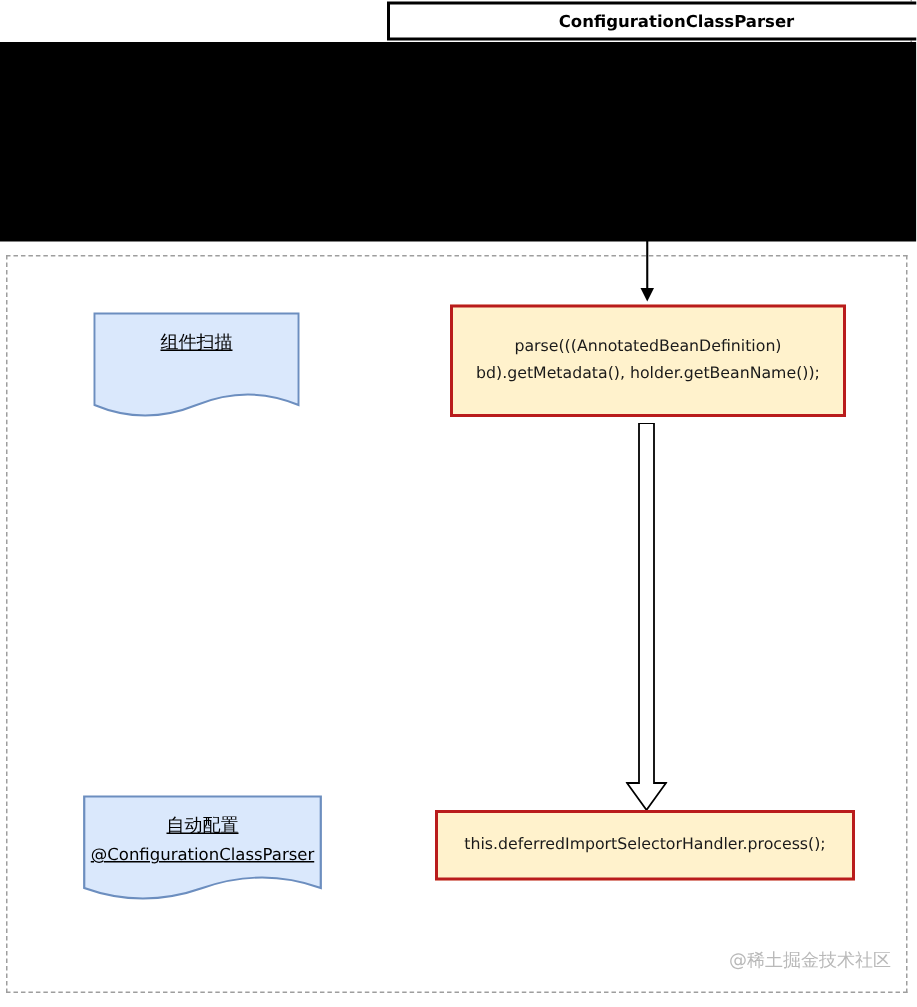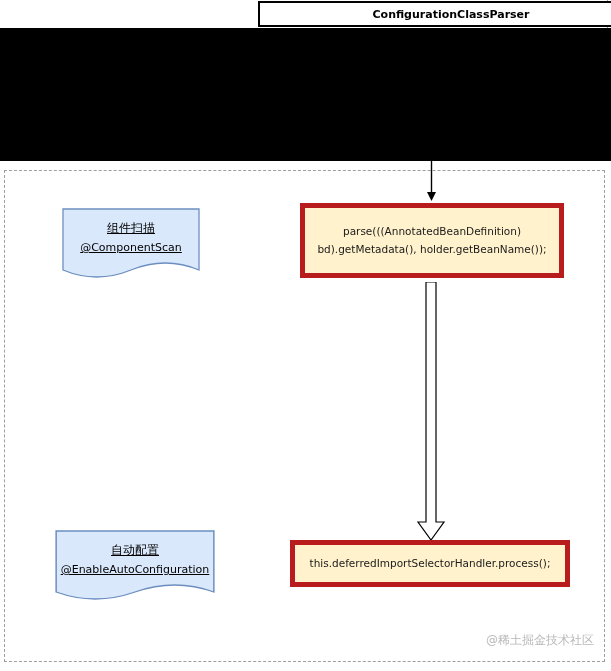--- a/index.html
+++ b/index.html
@@ -73,21 +73,21 @@
     left: 425px;
     top: 160px;
     width: 13px;
     height: 42px;
   }
 
   
   .code-box {
     position: absolute;
     background: #fff2cc;
-    border: 5px solid #b91c1c;
+    border: 2px solid #b91c1c;
     box-sizing: border-box;
     display: flex;
     align-items: center;
     justify-content: center;
     text-align: center;
   }
   .code-box .code-text {
     font-size: 10.5px;
     color: #1a1a1a;
     line-height: 1.7;
@@ -164,37 +164,36 @@
     <span class="code-text">parse(((AnnotatedBeanDefinition)
 bd).getMetadata(), holder.getBeanName());</span>
   </div>
 
   <div class="note note1">
     <svg viewBox="0 0 140 84" preserveAspectRatio="none">
       <path d="M1,1 L139,1 L139,62 Q105,48 70,62 Q35,76 1,62 Z" fill="#dae8fc" stroke="#6c8ebf" stroke-width="1.3"></path>
     </svg>
     <div class="note-text">
       <div class="note-title">组件扫描</div>
-      <div class="note-subtitle">@ComponentScan</div>
     </div>
   </div>
 
   <svg class="hollow-arrow" viewBox="0 0 28 259">
     <path d="M9,0 L19,0 L19,240 L27,240 L14,258 L1,240 L9,240 Z" fill="#ffffff" stroke="#000000" stroke-width="1.2"></path>
   </svg>
 
   <div class="code-box code2">
     <span class="code-text">this.deferredImportSelectorHandler.process();</span>
   </div>
 
   <div class="note note2">
     <svg viewBox="0 0 140 84" preserveAspectRatio="none">
       <path d="M1,1 L139,1 L139,62 Q105,48 70,62 Q35,76 1,62 Z" fill="#dae8fc" stroke="#6c8ebf" stroke-width="1.3"></path>
     </svg>
     <div class="note-text">
       <div class="note-title">自动配置</div>
-      <div class="note-subtitle">@EnableAutoConfiguration</div>
+      <div class="note-subtitle">@ConfigurationClassParser</div>
     </div>
   </div>
 
   <div class="watermark">@稀土掘金技术社区</div>
 
 </div>
 
 </body></html>

